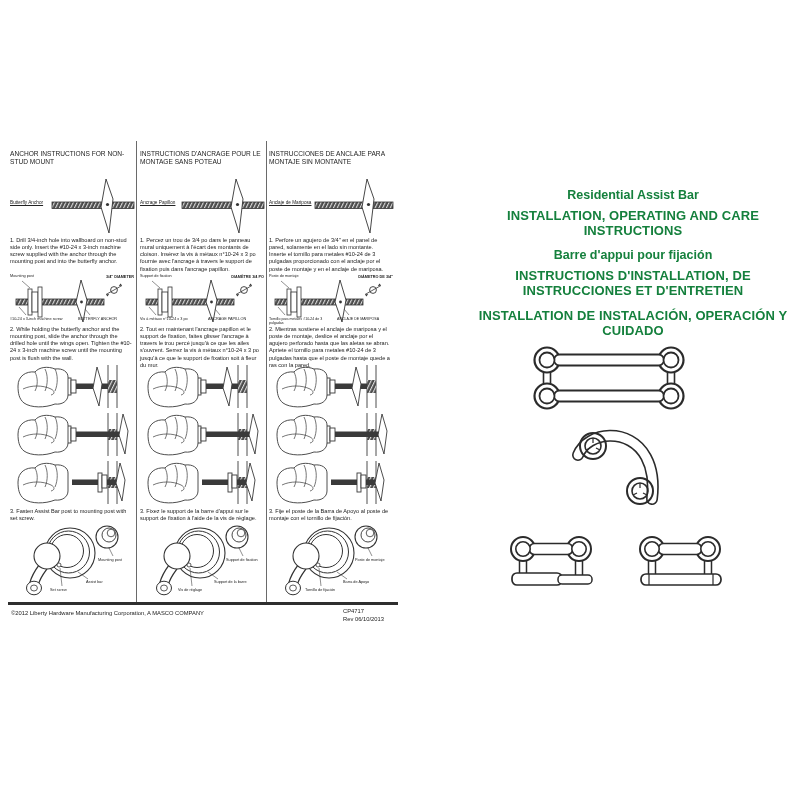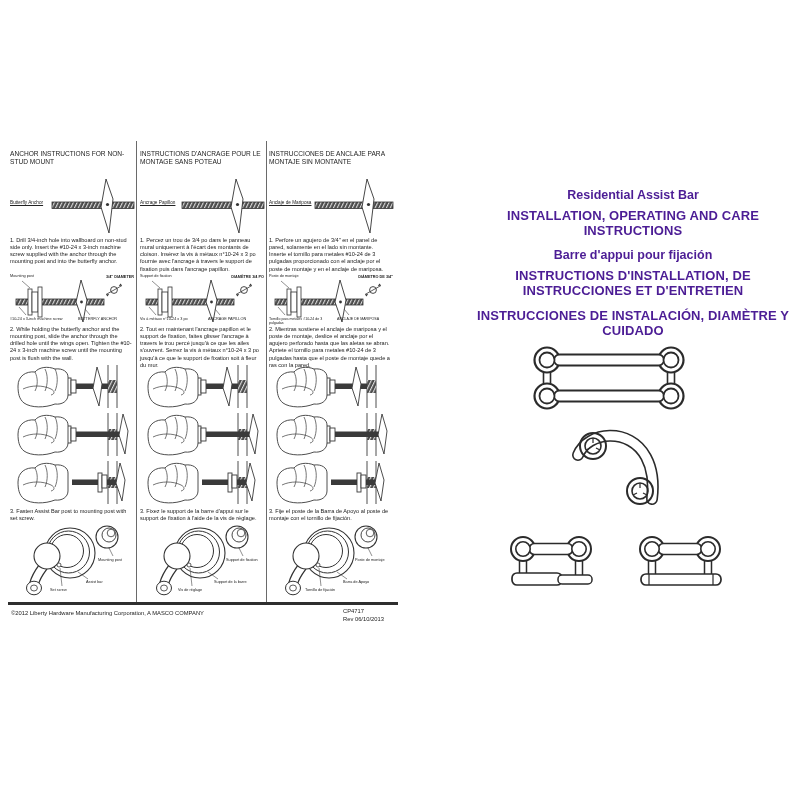--- a/index.html
+++ b/index.html
@@ -9,21 +9,21 @@
   .col-header{position:absolute;top:0;left:0;width:122px;font-size:6.6px;line-height:1.25;color:#222}
   .step{position:absolute;left:0;width:122px;font-size:5.6px;line-height:1.28;color:#222}
   .fig{position:absolute;left:0}
   .lbl{position:absolute;font-size:3.8px;line-height:1.15;color:#222}
   .lbl.bold{font-weight:bold}
   .anchor-lbl{position:absolute;font-size:4.7px;text-decoration:underline;color:#222;white-space:nowrap}
   .vline{position:absolute;top:141px;height:461px;width:1px;background:#6a6a6a}
   .hrule{position:absolute;left:8px;top:602px;width:390px;height:3px;background:#2e2e2e}
   .footer-left{position:absolute;left:11px;top:610px;font-size:5.8px;color:#222}
   .footer-right{position:absolute;left:343px;top:607px;font-size:5.8px;line-height:1.4;color:#222}
-  .titles{position:absolute;left:468px;top:188px;width:330px;text-align:center;color:#4c1d95}
+  .titles{position:absolute;left:468px;top:188px;width:330px;text-align:center;color:#15803d}
   .t-main{font-size:12.5px;font-weight:bold;margin-bottom:6px}
   .t-sub{font-size:13px;font-weight:bold;margin-bottom:10px;letter-spacing:.1px}
   svg{display:block;overflow:visible}
   .prod{position:absolute}
 </style>
 </head>
 <body>
 
 <svg width="0" height="0" style="position:absolute" aria-hidden="true">
   <defs>
@@ -392,21 +392,21 @@
 <div class="footer-right">
   <div>CP4717</div>
   <div>Rev 06/10/2013</div>
 </div>
 
 <div class="titles">
   <div class="t-main">Residential Assist Bar</div>
   <div class="t-sub">INSTALLATION, OPERATING AND CARE INSTRUCTIONS</div>
   <div class="t-main">Barre d'appui pour fijación</div>
   <div class="t-sub">INSTRUCTIONS D'INSTALLATION, DE INSTRUCCIONES ET D'ENTRETIEN</div>
-  <div class="t-sub">INSTRUCCIONES DE INSTALACIÓN, DIAMÈTRE Y CUIDADO</div>
+  <div class="t-sub">INSTALLATION DE INSTALACIÓN, OPERACIÓN Y CUIDADO</div>
 </div>
 
 <svg class="prod" style="left:533px;top:346px" width="152" height="64" viewBox="0 0 152 64">
   <g fill="#fff" stroke="#2b2b2b">
     <rect x="10.5" y="24" width="7" height="16" rx="2" stroke-width="1.6"></rect>
     <rect x="134.5" y="24" width="7" height="16" rx="2" stroke-width="1.6"></rect>
     <circle cx="14" cy="14" r="12.5" stroke-width="2.2"></circle>
     <circle cx="138" cy="14" r="12.5" stroke-width="2.2"></circle>
     <circle cx="14" cy="50" r="12.5" stroke-width="2.2"></circle>
     <circle cx="138" cy="50" r="12.5" stroke-width="2.2"></circle>

